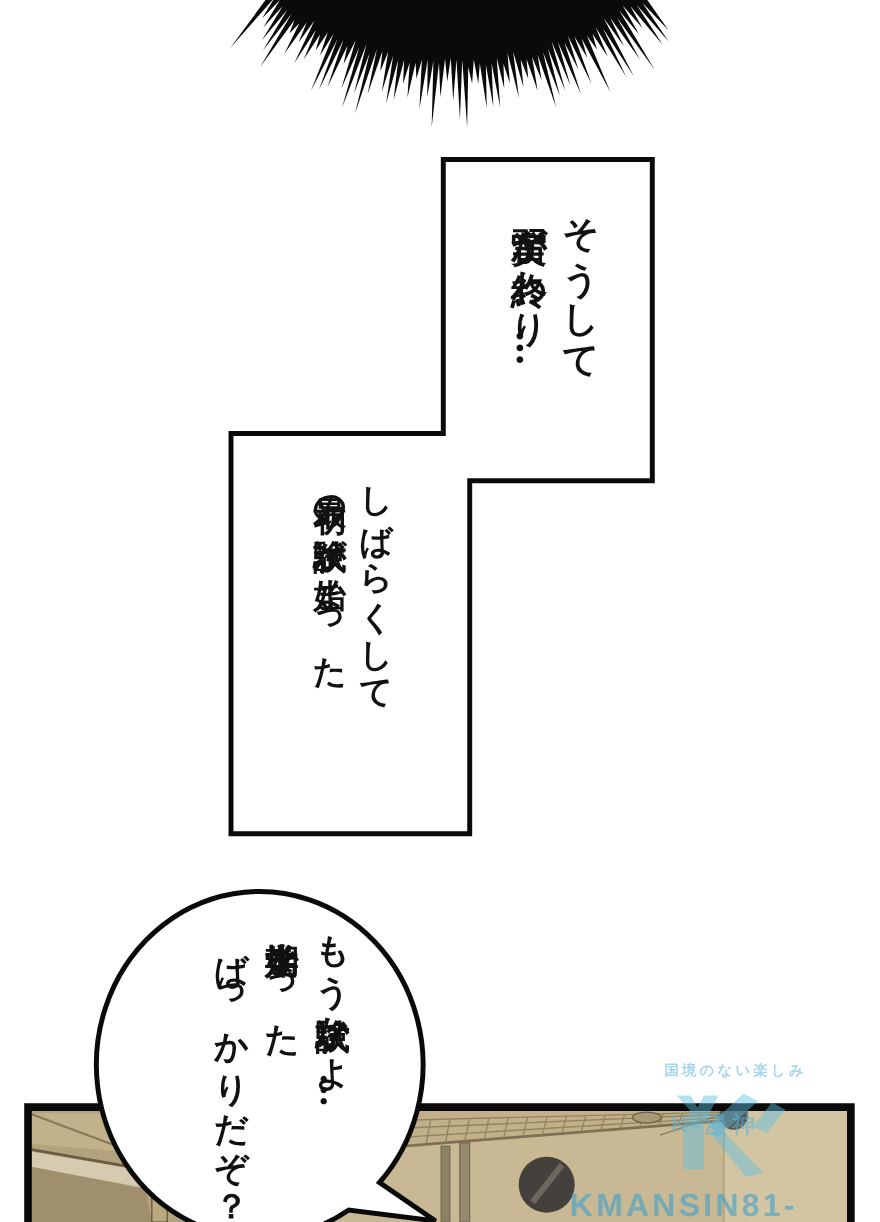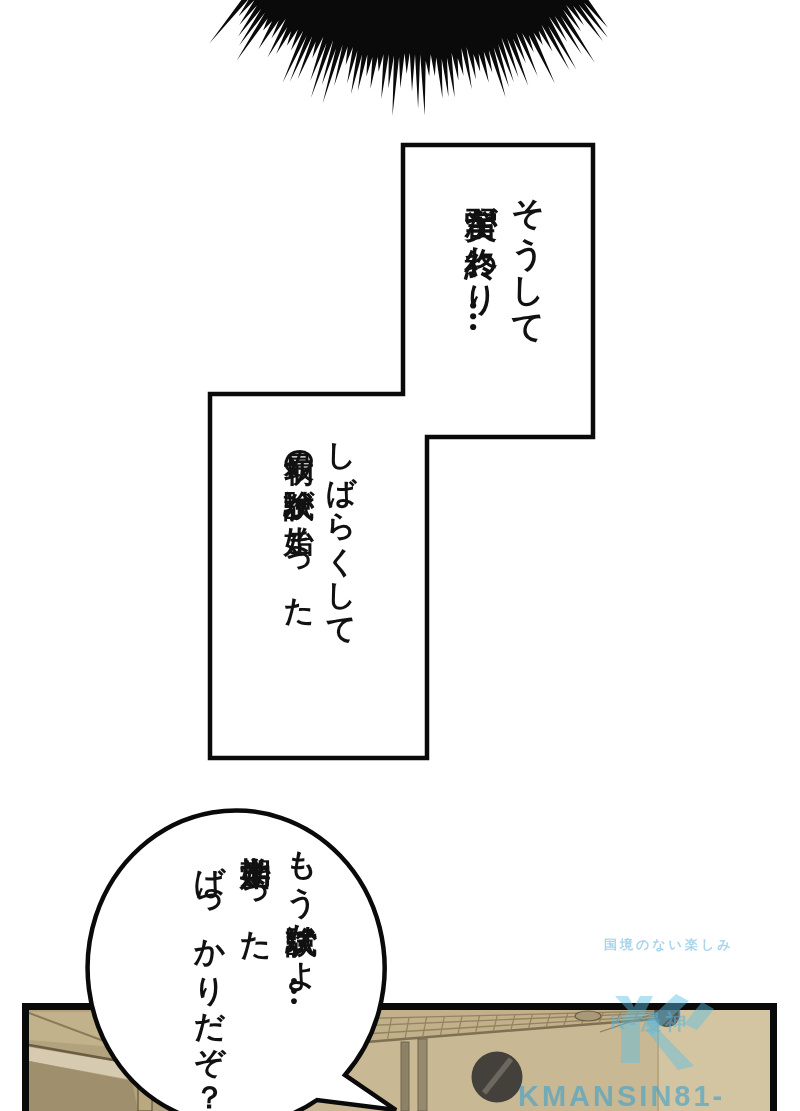--- a/index.html
+++ b/index.html
@@ -18,21 +18,21 @@
   }
   .b1{font-size:33px;}
   .b2{font-size:30px;}
   .bu{font-size:31px;}
   #burst-svg{z-index:5;}
   #caption-svg{z-index:10;}
   #panel-svg{z-index:15;}
   #bubble-svg{z-index:25;}
   .wm{position:absolute;z-index:40;font-family:"Liberation Sans","DejaVu Sans",sans-serif;
       font-weight:700;pointer-events:none;}
-  #wm-tagline{left:604px;top:936px;font-size:13px;letter-spacing:3px;color:rgba(110,185,220,0.60);}
+  #wm-tagline{left:604px;top:964px;font-size:13px;letter-spacing:3px;color:rgba(110,185,220,0.60);}
   #wm-logo-svg{z-index:40;}
   #wm-name{left:610px;top:1008px;font-size:21px;letter-spacing:4px;color:rgba(90,180,220,0.55);}
   #wm-url{left:518px;top:1080px;font-size:29px;letter-spacing:3px;color:rgba(60,160,205,0.60);width:282px;overflow:hidden;}
 </style>
 </head>
 <body>
 
 <div id="page">
 
   <svg id="burst-svg" width="800" height="140" viewBox="0 0 800 140">

